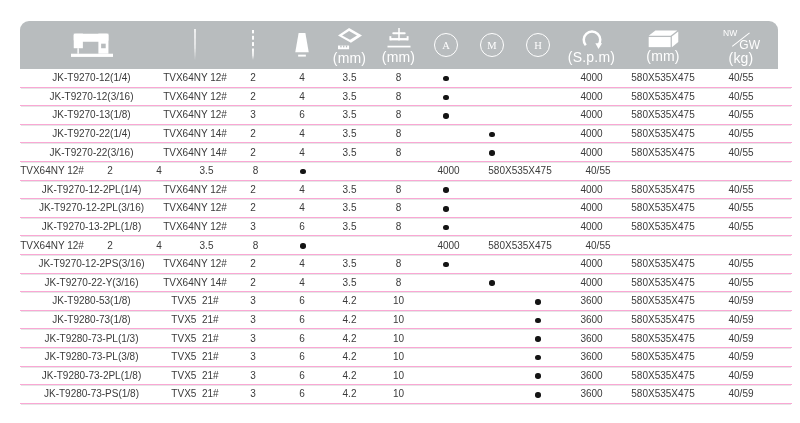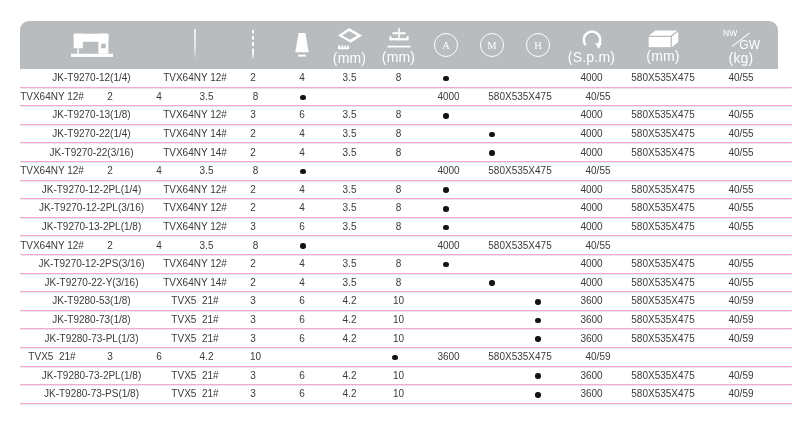--- a/index.html
+++ b/index.html
@@ -166,20 +166,21 @@
     <div class="cell w5">8</div>
     <div class="cell w6"><span class="dot on"></span></div>
     <div class="cell w7"><span class="dot"></span></div>
     <div class="cell w8"><span class="dot"></span></div>
     <div class="cell w9">4000</div>
     <div class="cell w10">580X535X475</div>
     <div class="cell w11">40/55</div>
   </div>
 
   <div class="row">
+    <div class="cell w0">JK-T9270-12(3/16)</div>
     <div class="cell w1">TVX64NY 12#</div>
     <div class="cell w2">2</div>
     <div class="cell w3">4</div>
     <div class="cell w4">3.5</div>
     <div class="cell w5">8</div>
     <div class="cell w6"><span class="dot on"></span></div>
     <div class="cell w7"><span class="dot"></span></div>
     <div class="cell w8"><span class="dot"></span></div>
     <div class="cell w9">4000</div>
     <div class="cell w10">580X535X475</div>
@@ -373,20 +374,21 @@
     <div class="cell w5">10</div>
     <div class="cell w6"><span class="dot"></span></div>
     <div class="cell w7"><span class="dot"></span></div>
     <div class="cell w8"><span class="dot on"></span></div>
     <div class="cell w9">3600</div>
     <div class="cell w10">580X535X475</div>
     <div class="cell w11">40/59</div>
   </div>
 
   <div class="row">
+    <div class="cell w0">JK-T9280-73-PL(3/8)</div>
     <div class="cell w1">TVX5  21#</div>
     <div class="cell w2">3</div>
     <div class="cell w3">6</div>
     <div class="cell w4">4.2</div>
     <div class="cell w5">10</div>
     <div class="cell w6"><span class="dot"></span></div>
     <div class="cell w7"><span class="dot"></span></div>
     <div class="cell w8"><span class="dot on"></span></div>
     <div class="cell w9">3600</div>
     <div class="cell w10">580X535X475</div>

